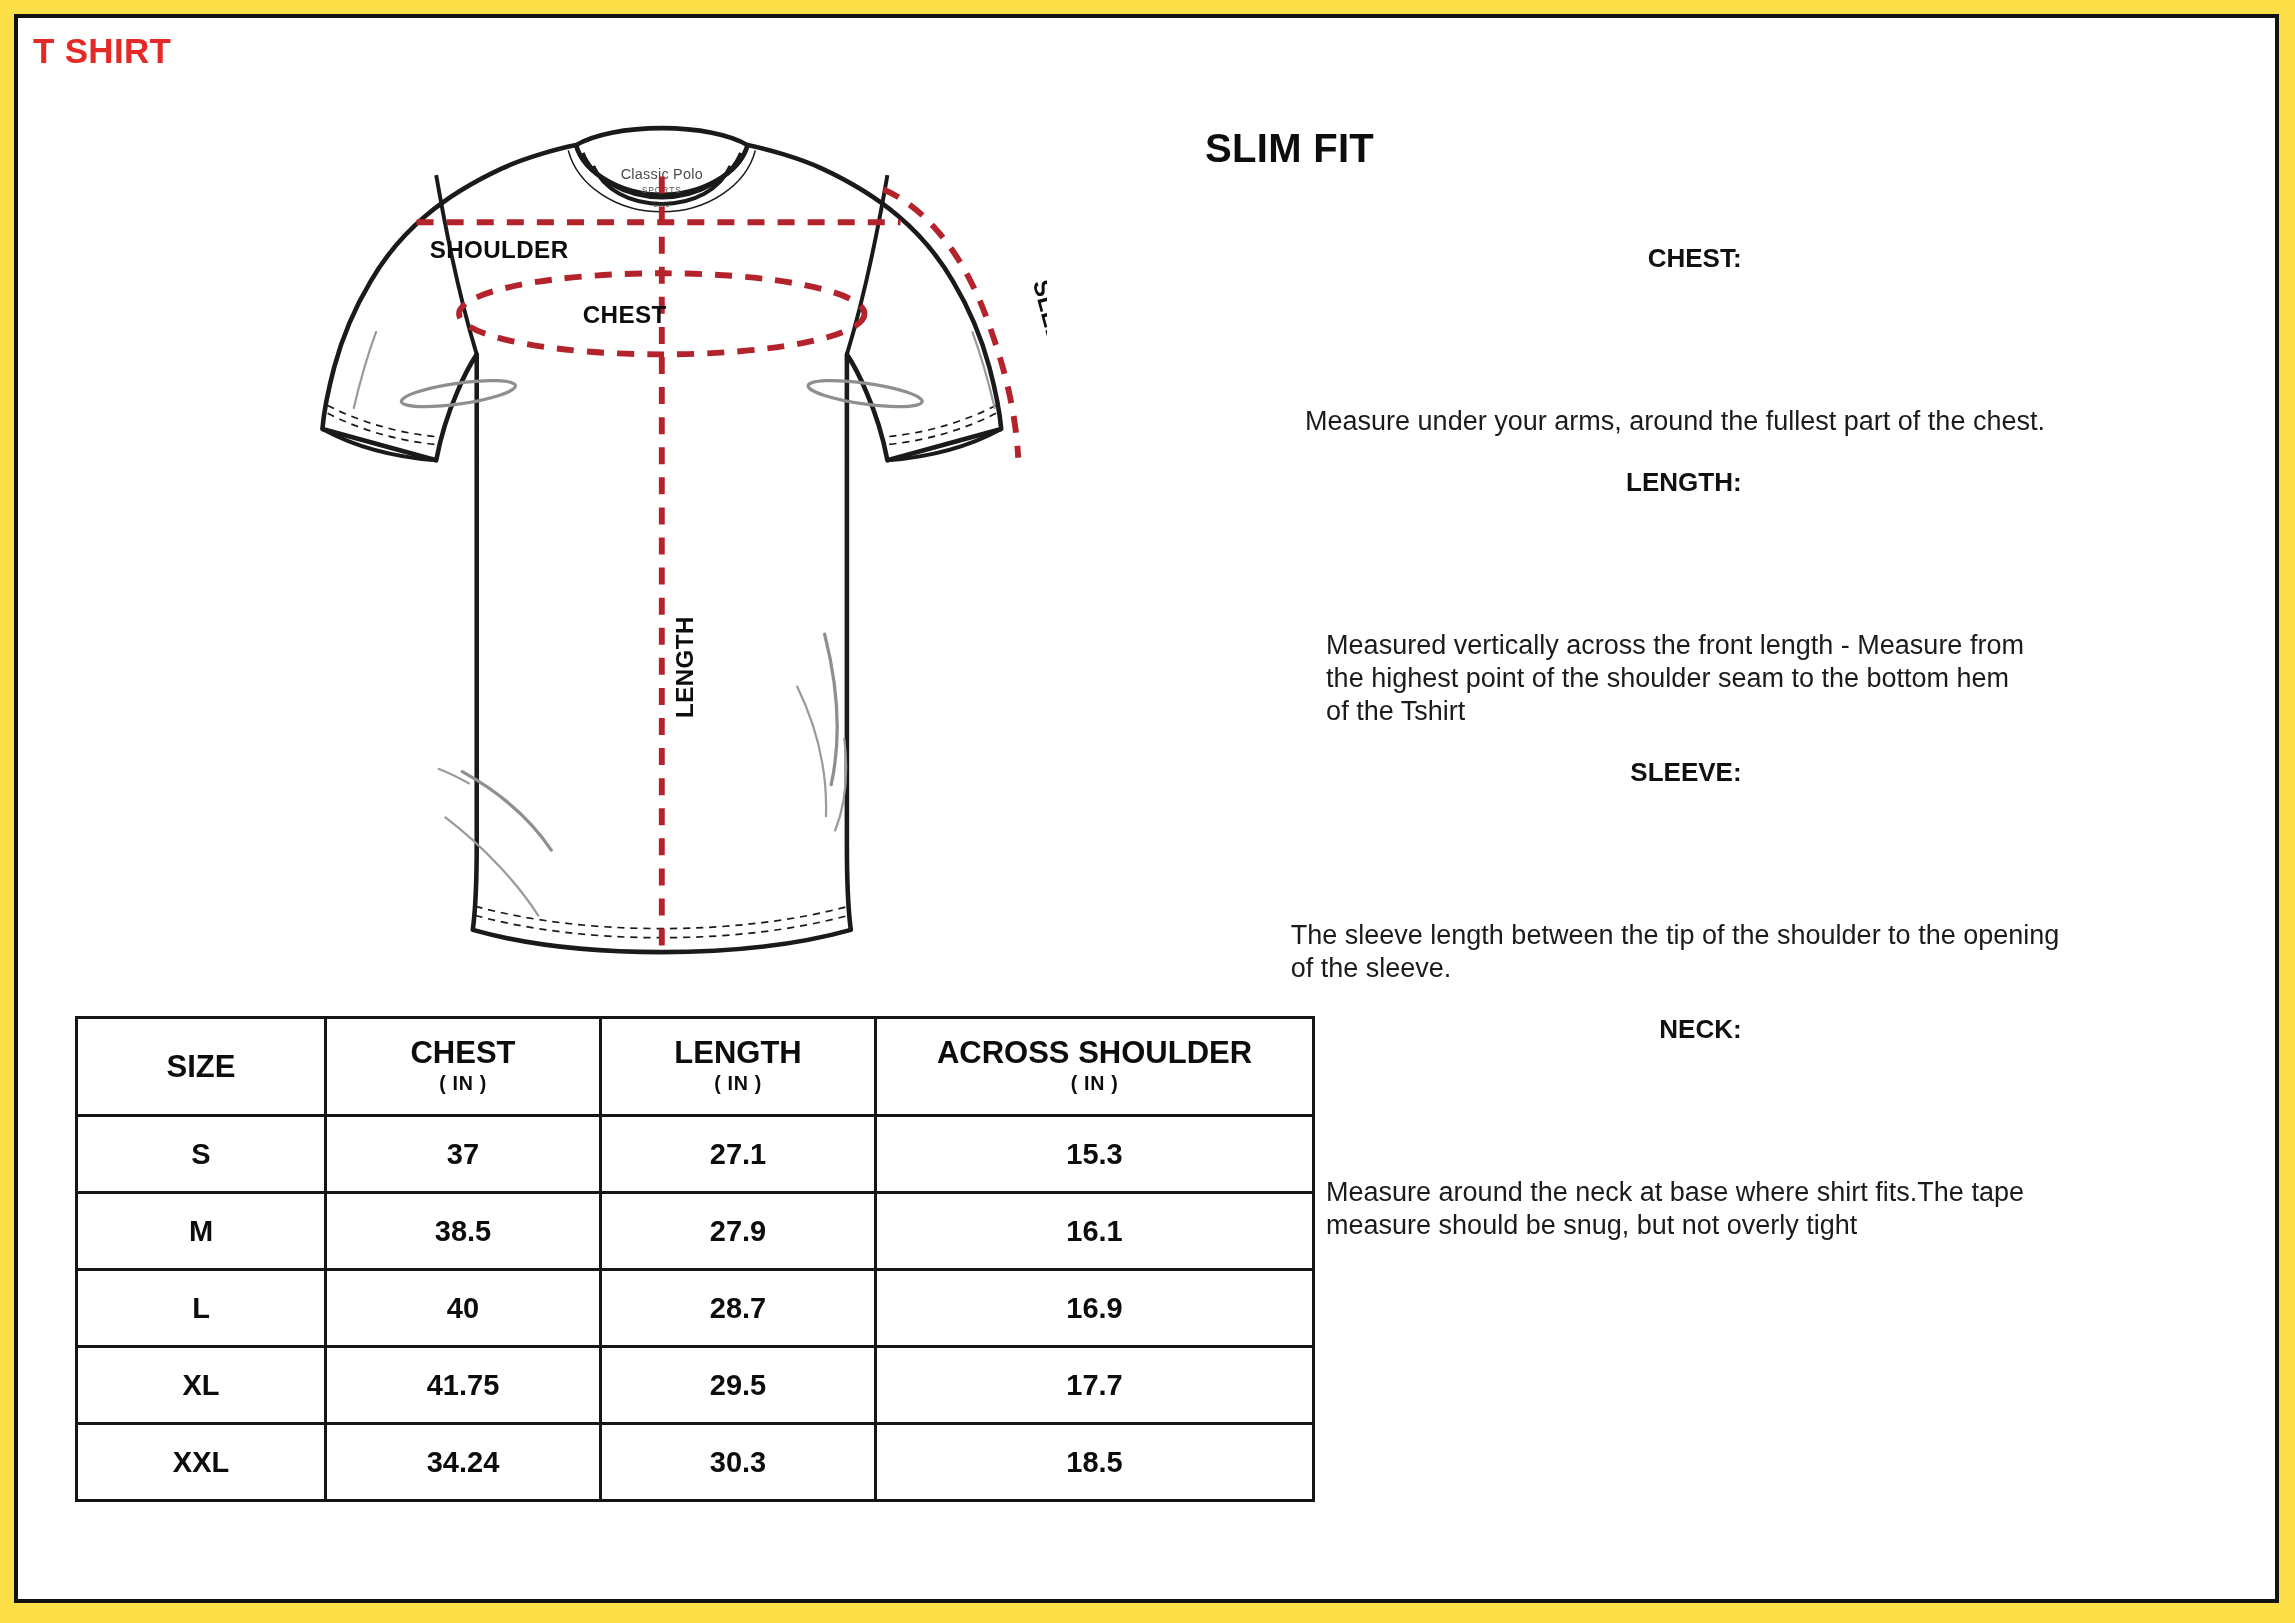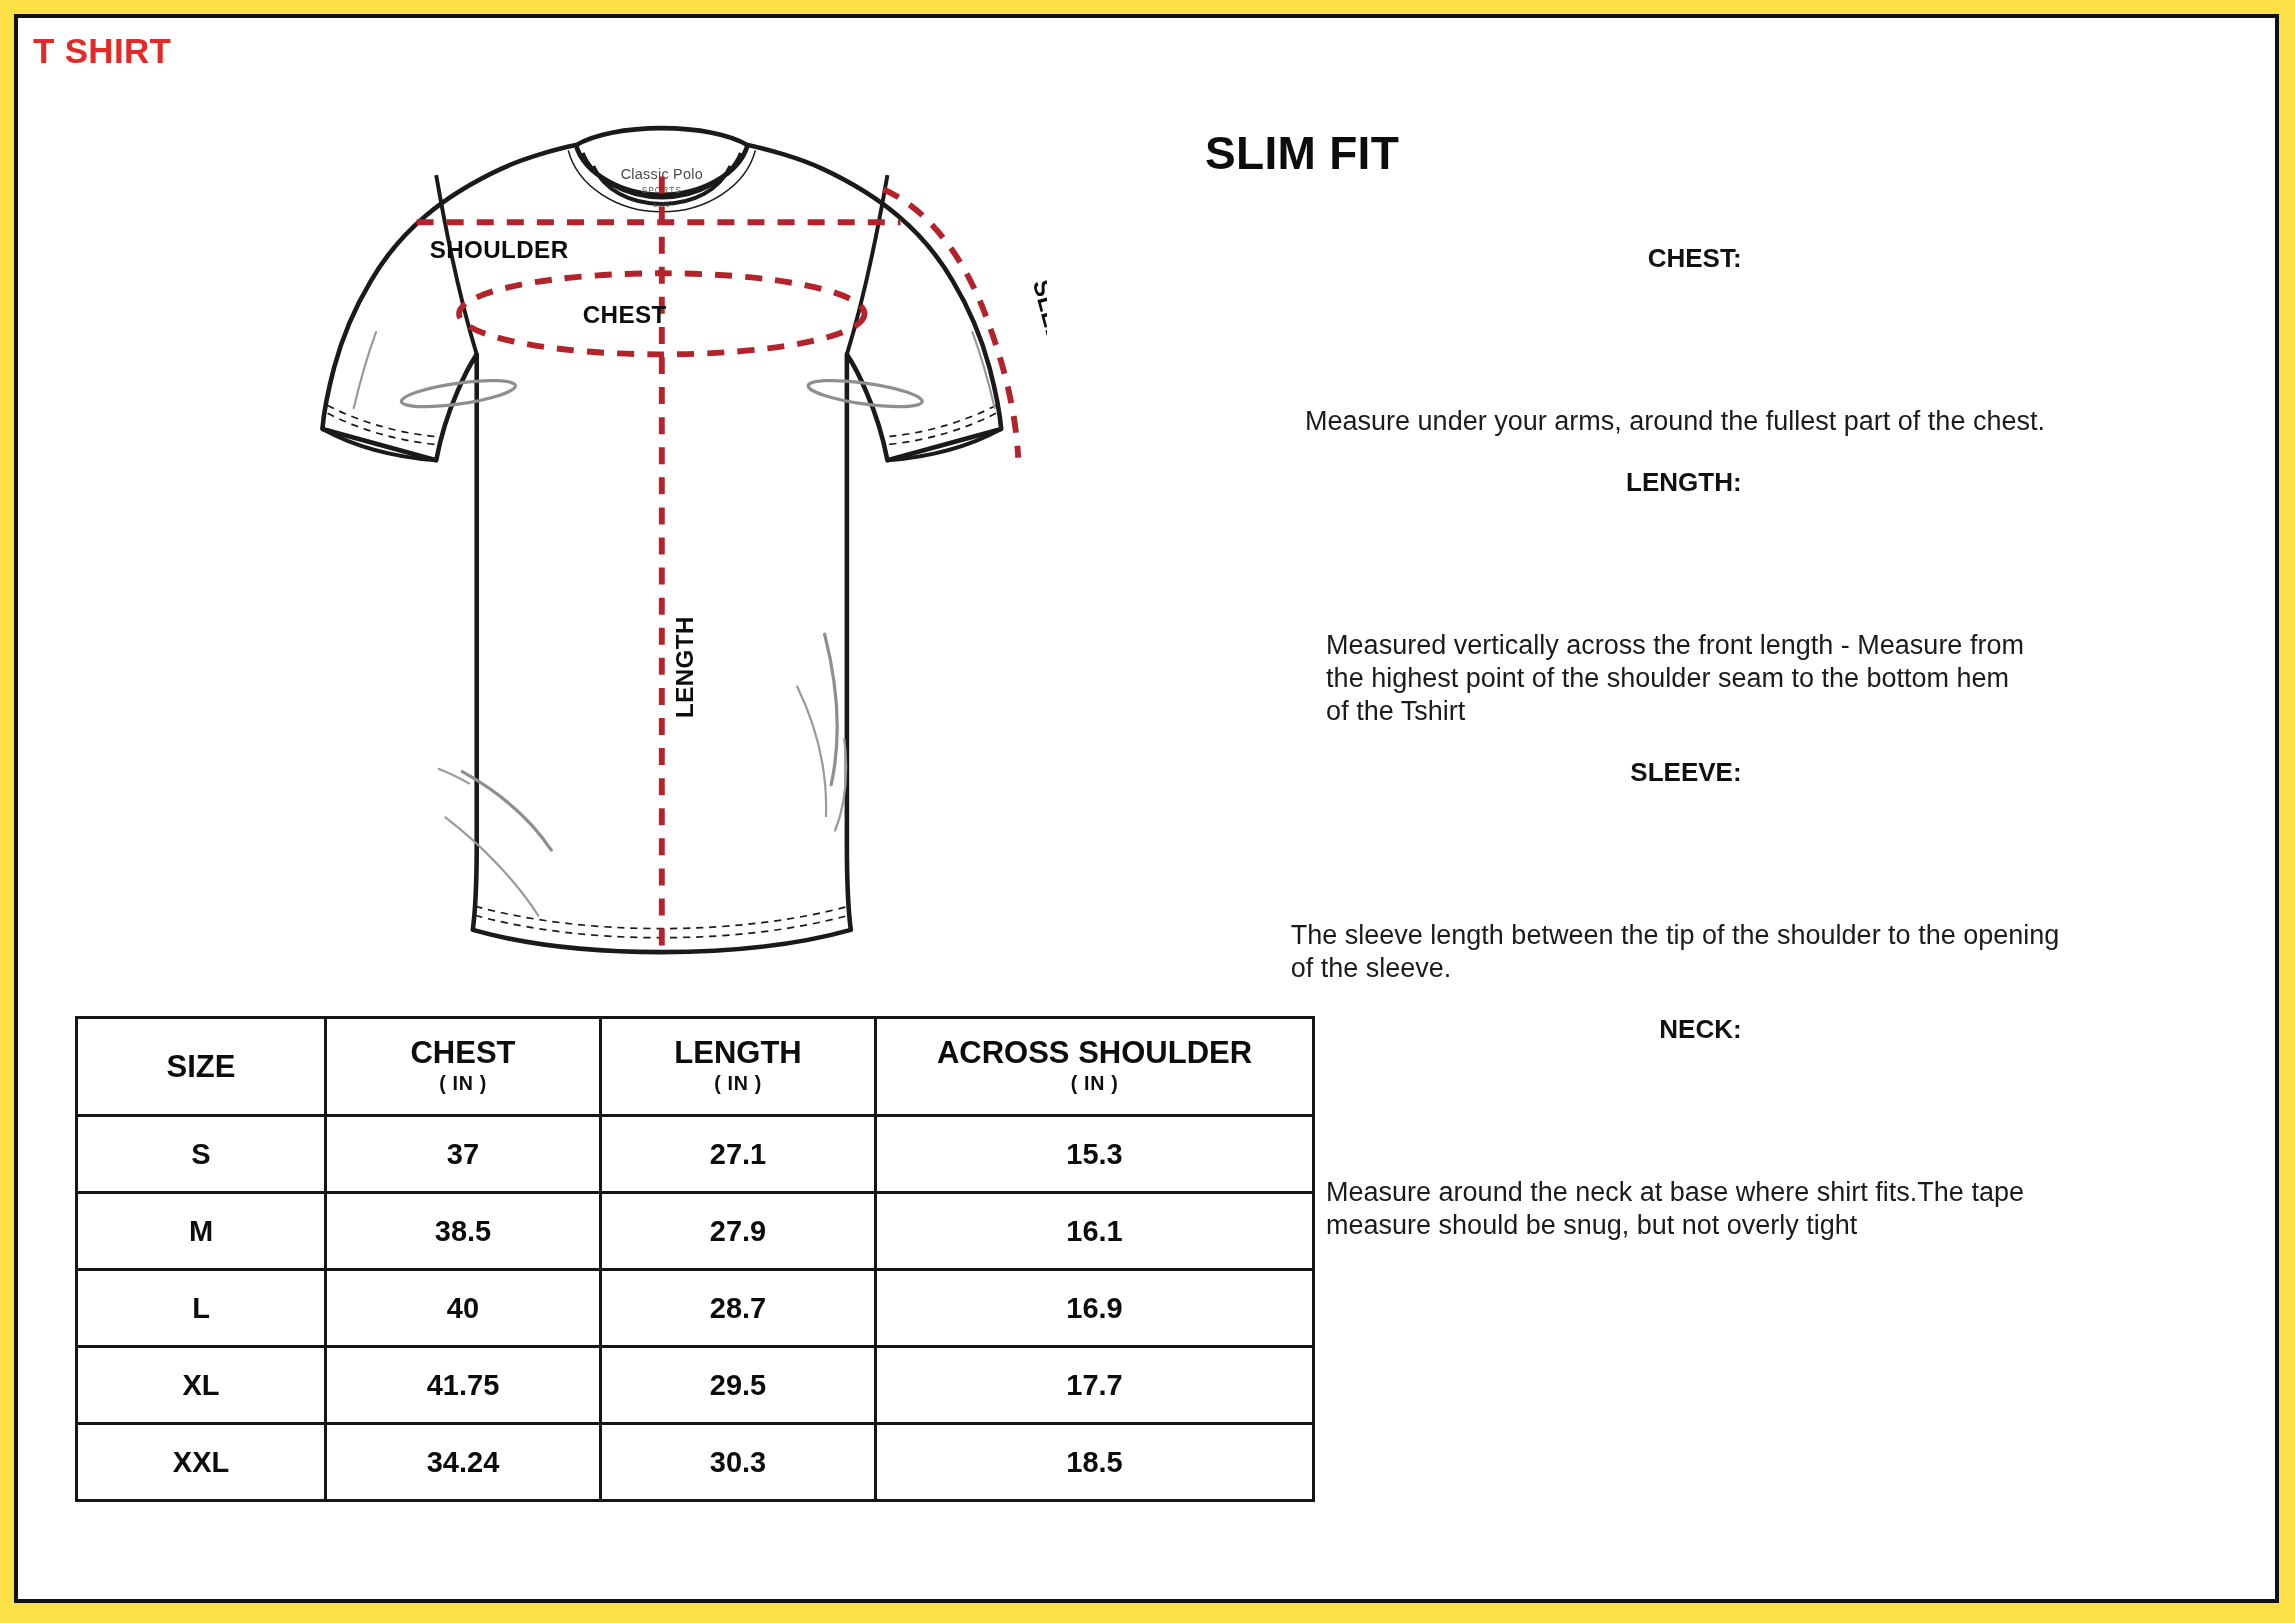--- a/index.html
+++ b/index.html
@@ -39,21 +39,21 @@
     color: #e42a26;
     letter-spacing: 0.3px;
     white-space: nowrap;
   }
 
   
   #fit-title {
     position: absolute;
     left: 1205px;
     top: 126px;
-    font-size: 46px;
+    font-size: 40px;
     font-weight: bold;
     color: #0d0d0d;
     letter-spacing: 0.3px;
     white-space: nowrap;
   }
 
   
   #measure-list {
     position: absolute;
     left: 1112px;

